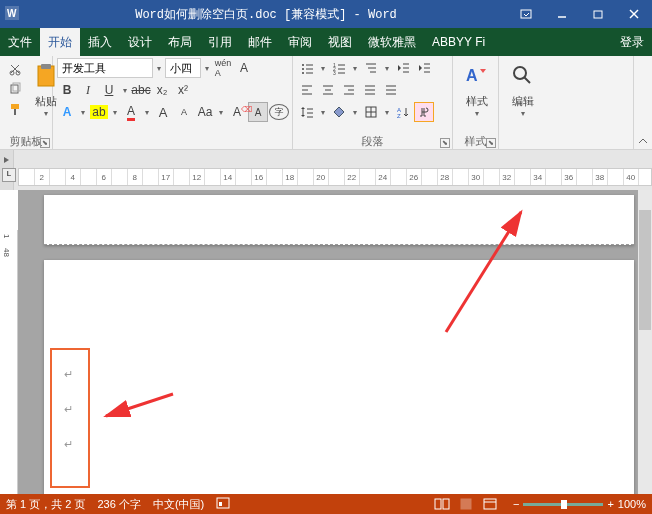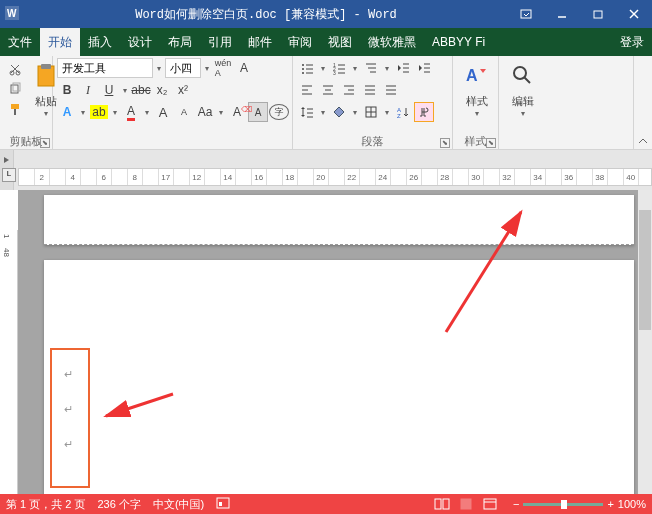--- a/index.html
+++ b/index.html
@@ -49,21 +49,21 @@
 .vruler .vnum { position: absolute; left: 2px; font-size: 8px; color: #555; writing-mode: vertical-rl; }
 .docarea { position: absolute; left: 18px; right: 14px; top: 0; bottom: 20px; background: #a5a5a5; overflow: hidden; }
 .page { position: absolute; left: 26px; top: 5px; width: 590px; height: 50px; background: #fff; box-shadow: 0 1px 3px rgba(0,0,0,0.3); border-bottom: 1px dashed #999; }
 .page2 { position: absolute; left: 26px; top: 70px; width: 590px; height: 400px; background: #fff; box-shadow: 0 1px 3px rgba(0,0,0,0.3); }
 .redbox { position: absolute; left: 6px; top: 88px; width: 40px; height: 140px; border: 2px solid #e63; }
 .para-mark { color: #999; font-size: 11px; padding-left: 12px; }
 .anno { position: absolute; left: 130px; top: 112px; color: #e63; font-size: 18px; }
 .redarrow1 { position: absolute; left: 392px; top: -58px; }
 .redarrow2 { position: absolute; left: 54px; top: 128px; }
 .contentwrap { position: absolute; left: 0; right: 0; top: 190px; bottom: 0; }
-.statusbar { position: absolute; left: 0; right: 0; bottom: 0; height: 20px; background: #ef4444; color: #fff; display: flex; align-items: center; font-size: 11px; padding: 0 6px; gap: 12px; }
+.statusbar { position: absolute; left: 0; right: 0; bottom: 0; height: 20px; background: #c2410c; color: #fff; display: flex; align-items: center; font-size: 11px; padding: 0 6px; gap: 12px; }
 .statusbar .sp { flex: 1; }
 .statusbar .vbtns { display: flex; gap: 2px; }
 .statusbar .vb { width: 22px; height: 16px; display: flex; align-items: center; justify-content: center; }
 .zoom { display: flex; align-items: center; gap: 4px; }
 .zoom .slider { width: 80px; height: 3px; background: #7a9; position: relative; }
 .zoom .slider .thumb { position: absolute; left: 38px; top: -3px; width: 6px; height: 9px; background: #fff; }
 .scrollbar { position: absolute; right: 0; top: 0; width: 14px; bottom: 20px; background: #e8e8e8; }
 .scrollbar .thumb { position: absolute; top: 20px; width: 12px; left: 1px; height: 120px; background: #c4c4c4; }
 </style>
 </head>

